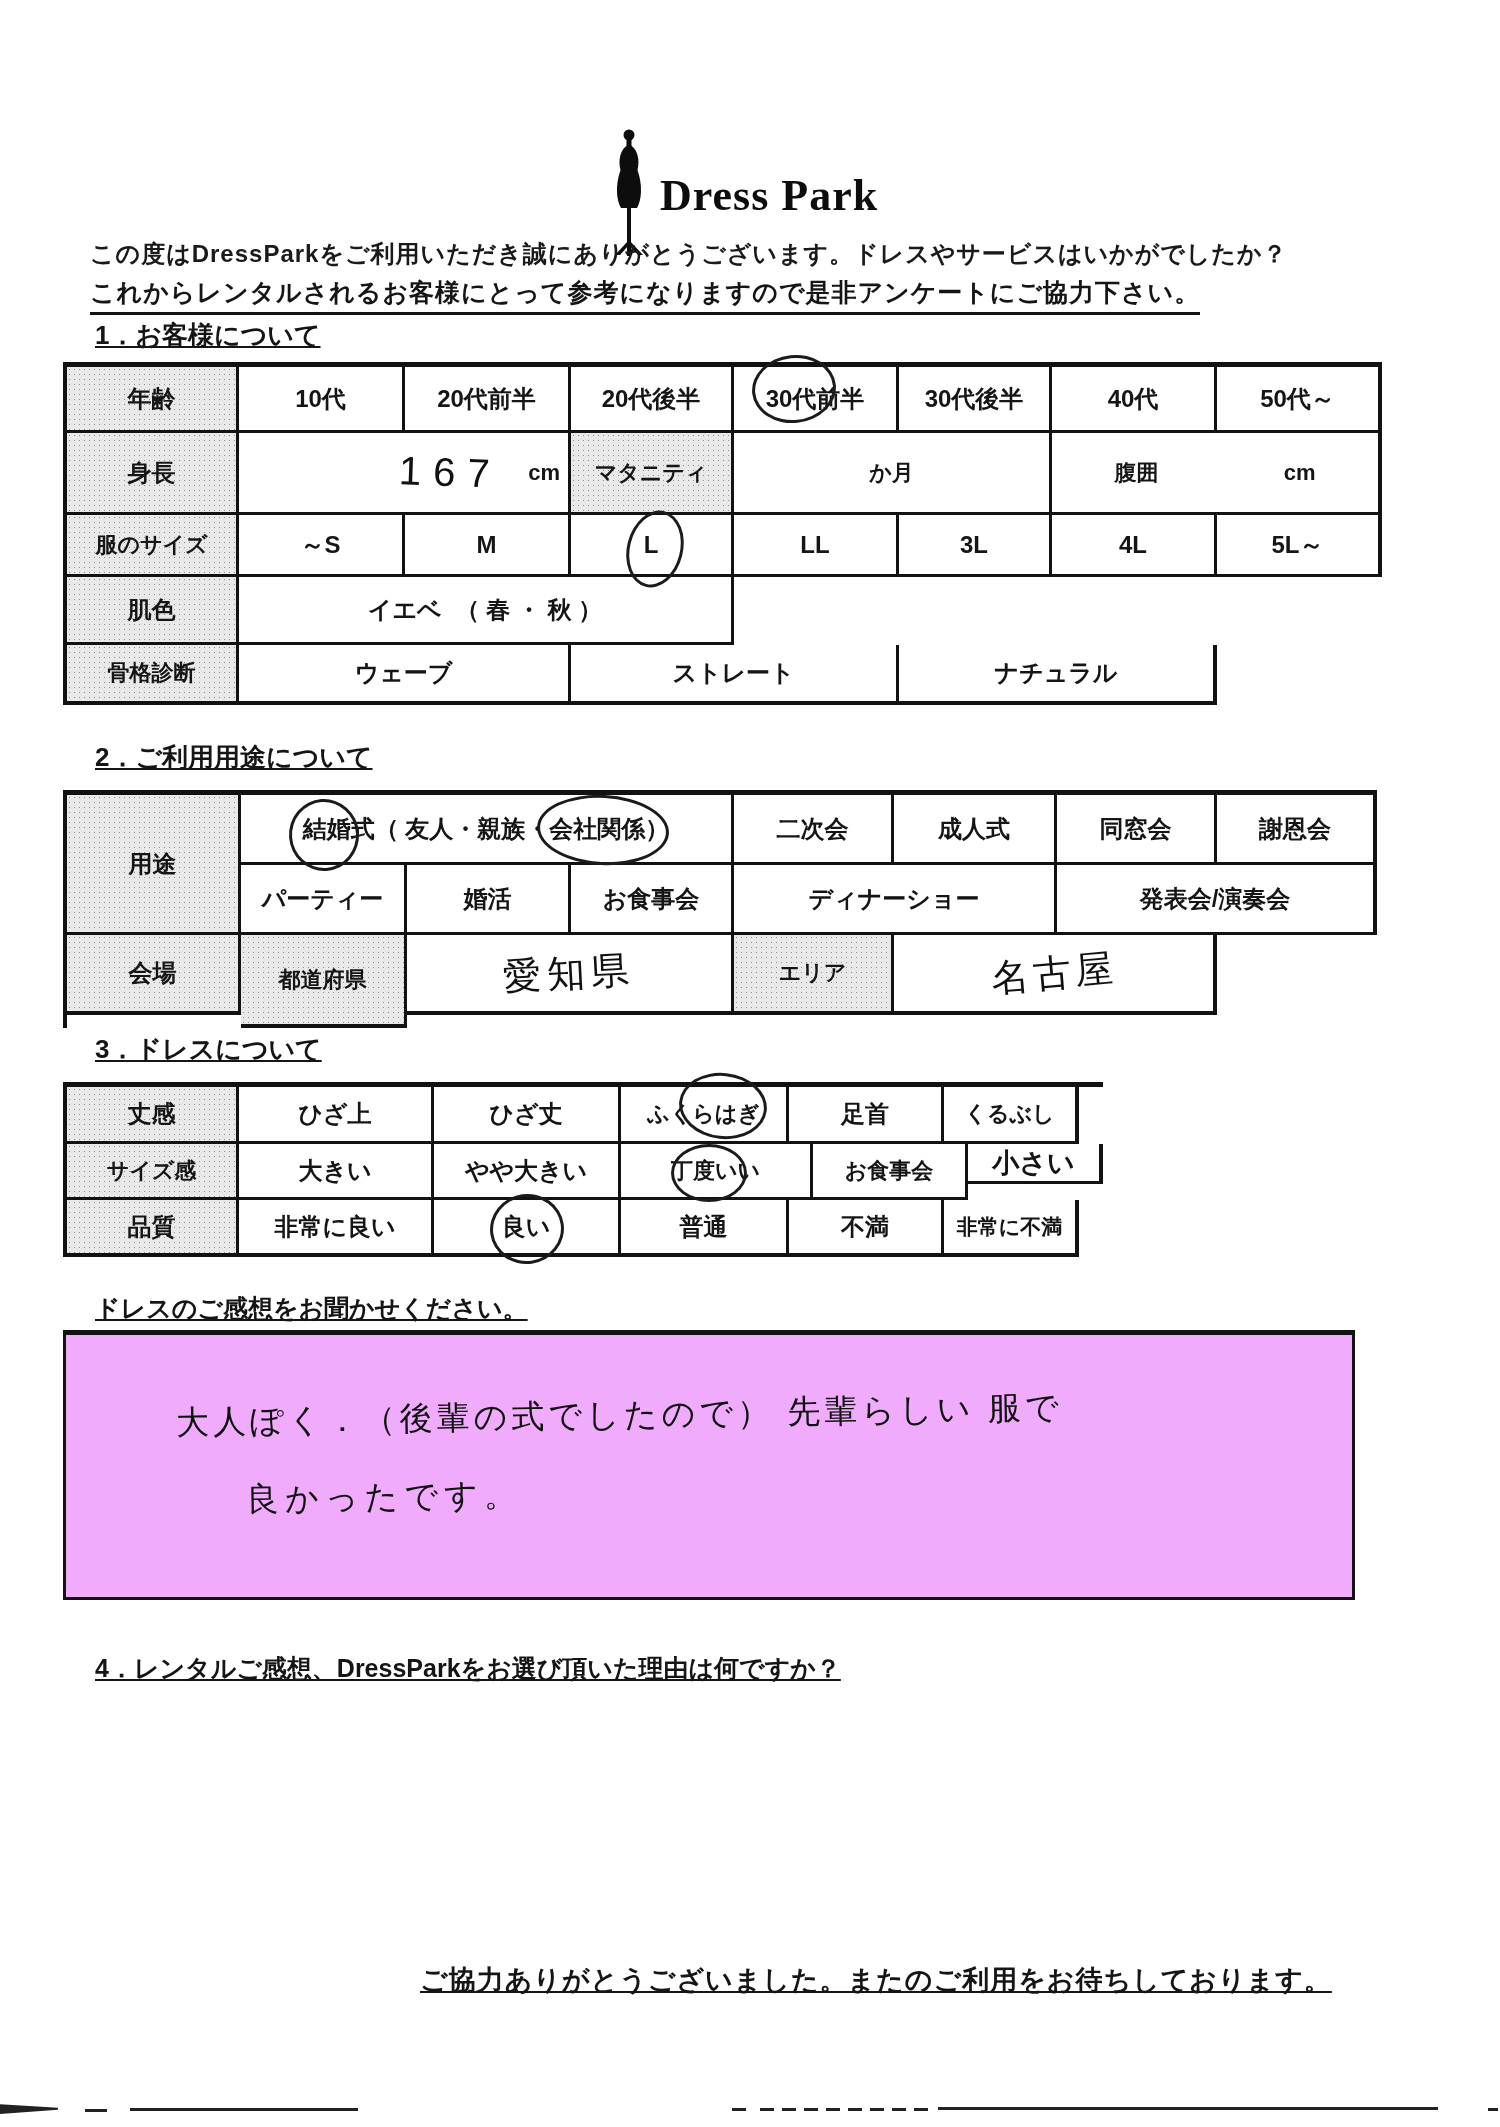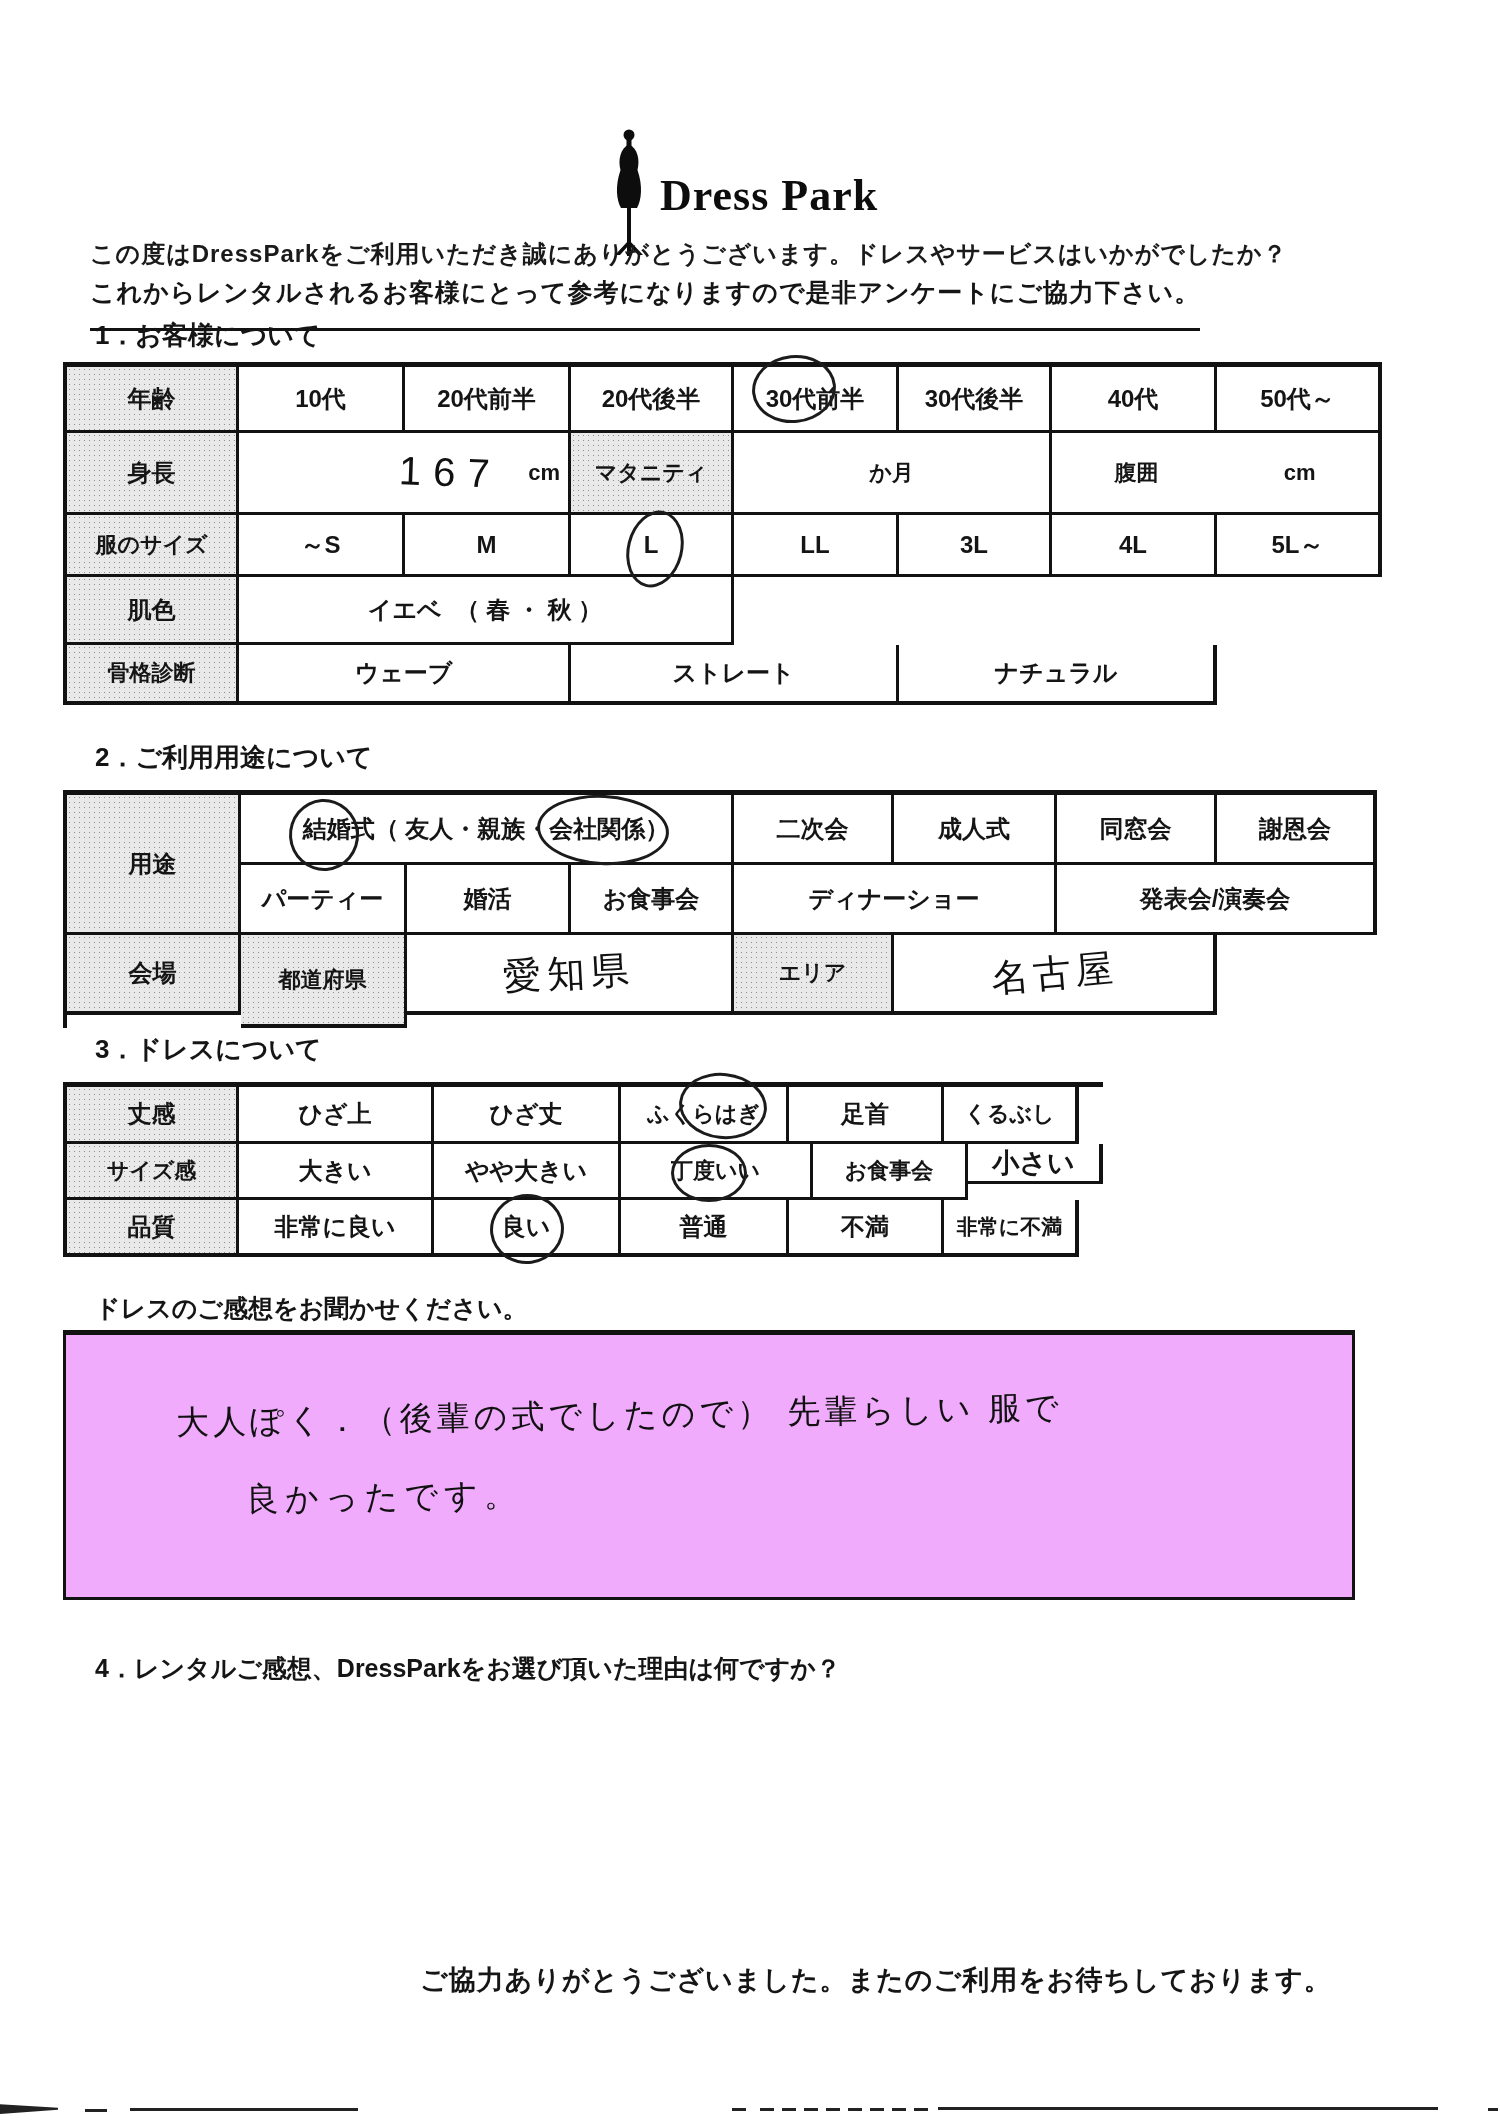--- a/index.html
+++ b/index.html
@@ -2,21 +2,21 @@
 <html><head>
 <meta charset="utf-8">
 <style>
   html,body { margin:0; padding:0; background:#d8d8d8; }
   .page {
     position:relative; width:1500px; height:2127px; margin:0 auto;
     background:#ffffff; overflow:hidden; color:#151515;
     font-family:"Liberation Sans","DejaVu Sans",sans-serif;
   }
   .abs { position:absolute; }
-  .printed { font-weight:bold; }
+  .printed { font-weight:bold;text-decoration:underline; }
   
   .brand { font-family:"Liberation Serif","DejaVu Serif",serif; font-weight:bold; font-size:44px; letter-spacing:1px; color:#0d0d0d; }
   
   .tbl { position:absolute; border-top:5px solid #121212; border-left:4px solid #121212; }
   .r { display:flex; }
   .c {
     box-sizing:border-box; position:relative;
     border-right:3px solid #121212; border-bottom:3px solid #121212;
     display:flex; align-items:center; justify-content:center;
     font-weight:bold; font-size:24px; overflow:visible; white-space:nowrap;
@@ -25,21 +25,21 @@
   .bc { border-bottom-width:4px; }
   .shade {
     background-color:#e9e9e9;
     background-image:radial-gradient(circle,#8f8f8f 0.9px,rgba(0,0,0,0) 1px);
     background-size:5px 5px;
   }
   .ring { position:absolute; border:3px solid #1b1b1b; border-radius:50%; pointer-events:none; z-index:4; }
   .hand { font-weight:400; color:#111; }
   .boxed { position:absolute; box-sizing:border-box; border:3px solid #121212; border-top-width:5px; background:#f0abfc; }
   .scanline { position:absolute; background:#222; }
-  .underline2 { border-bottom:3px solid #121212; padding-bottom:19px; }
+  .underline2 { border-bottom:3px solid #121212; padding-bottom:3px; }
 </style>
 </head>
 <body>
 
 <div class="page">
 
   <div class="abs" style="left:608px; top:128px; display:flex; align-items:flex-start;">
     <span style="display:inline-block; margin-right:10px;">
       <svg width="42" height="130" viewBox="0 0 42 130" xmlns="http://www.w3.org/2000/svg">
         <circle cx="21" cy="7" r="5.5" fill="#0d0d0d"></circle>

